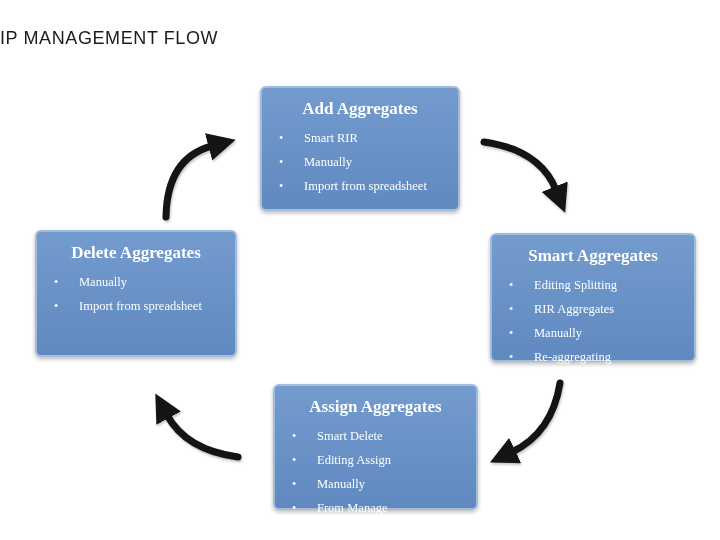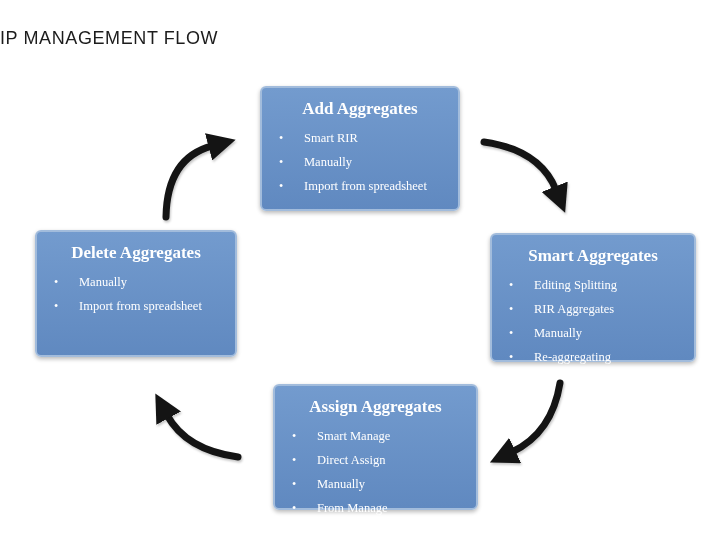--- a/index.html
+++ b/index.html
@@ -129,25 +129,25 @@
         <span>Re-aggregating</span>
       </li>
     </ul>
   </div>
 
   <div class="box box-assign">
     <h2>Assign Aggregates</h2>
     <ul>
       <li>
         <span class="bullet-dot">•</span>
-        <span>Smart Manage</span>
+        <span>Smart Delete</span>
       </li>
       <li>
         <span class="bullet-dot">•</span>
-        <span>Direct Assign</span>
+        <span>Editing Assign</span>
       </li>
       <li>
         <span class="bullet-dot">•</span>
         <span>Manually</span>
       </li>
       <li>
         <span class="bullet-dot">•</span>
         <span>From Manage</span>
       </li>
     </ul>

